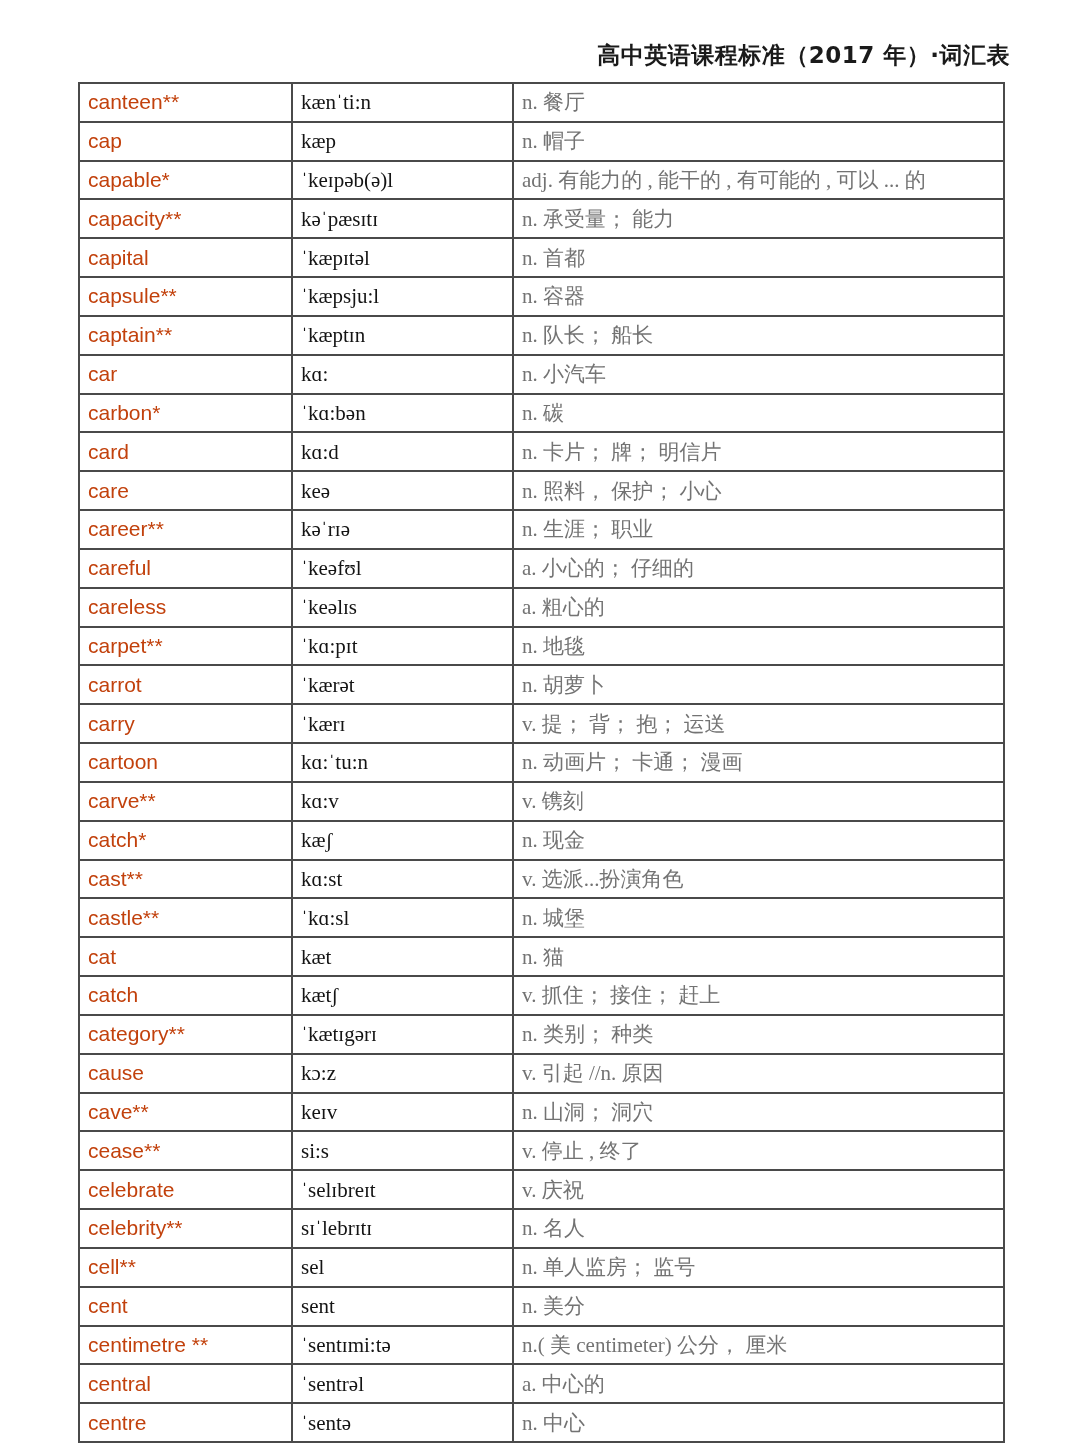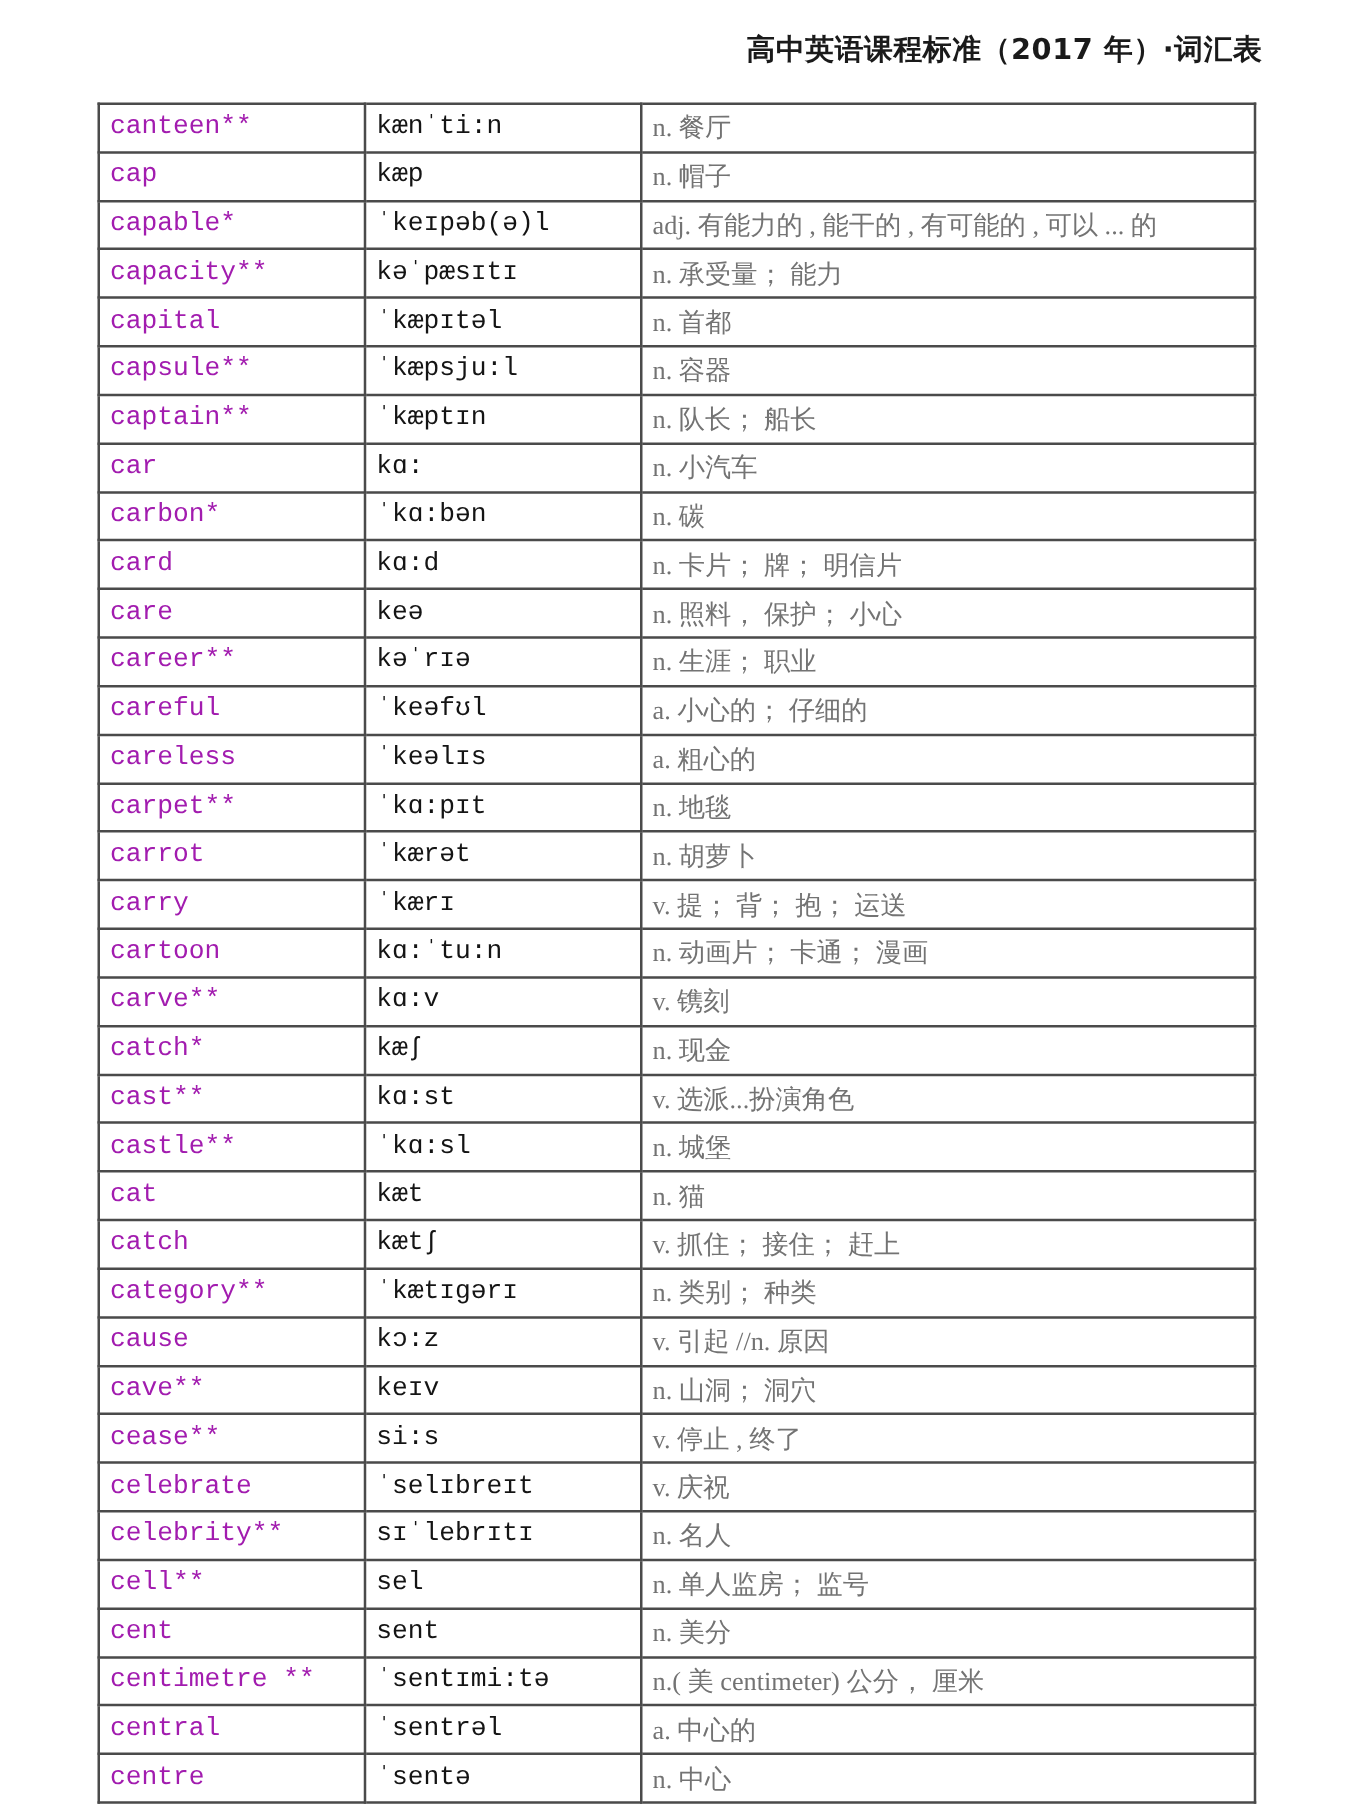--- a/index.html
+++ b/index.html
@@ -10,21 +10,21 @@
   body {
     width: 1080px;
     height: 1445px;
     position: relative;
     font-family: "Liberation Serif", "DejaVu Serif", serif;
     color: #1e1e1e;
     overflow: hidden;
   }
   .page-header {
     position: absolute;
-    top: 24px;
+    top: 40px;
     right: 70px;
     font-family: "DejaVu Sans", "Liberation Sans", sans-serif;
     font-weight: 700;
     font-size: 23px;
     letter-spacing: 0.5px;
     color: #1a1a1a;
     white-space: nowrap;
   }
   table.vocab-table {
     position: absolute;
@@ -38,25 +38,25 @@
   table.vocab-table td {
     border: 2px solid #4a4a4a;
     padding: 0 4px 0 8px;
     vertical-align: middle;
     font-size: 21px;
     line-height: 1.15;
     white-space: nowrap;
     overflow: hidden;
   }
   td.word-cell {
-    font-family: Liberation Mono, monospace;
-    color: #a21caf;
+    font-family: Liberation Sans, sans-serif;
+    color: #c2410c;
   }
   td.phonetic-cell {
-    font-family: Liberation Mono, monospace;
+    font-family: Liberation Serif, serif;
     color: #141414;
     border-radius: 11px;
   }
   td.definition-cell {
     font-family: "Liberation Serif", "DejaVu Serif", serif;
     color: #737373;
   }
   col.c-word { width: 213px; }
   col.c-phonetic { width: 221px; }
   col.c-definition { width: 491px; }

